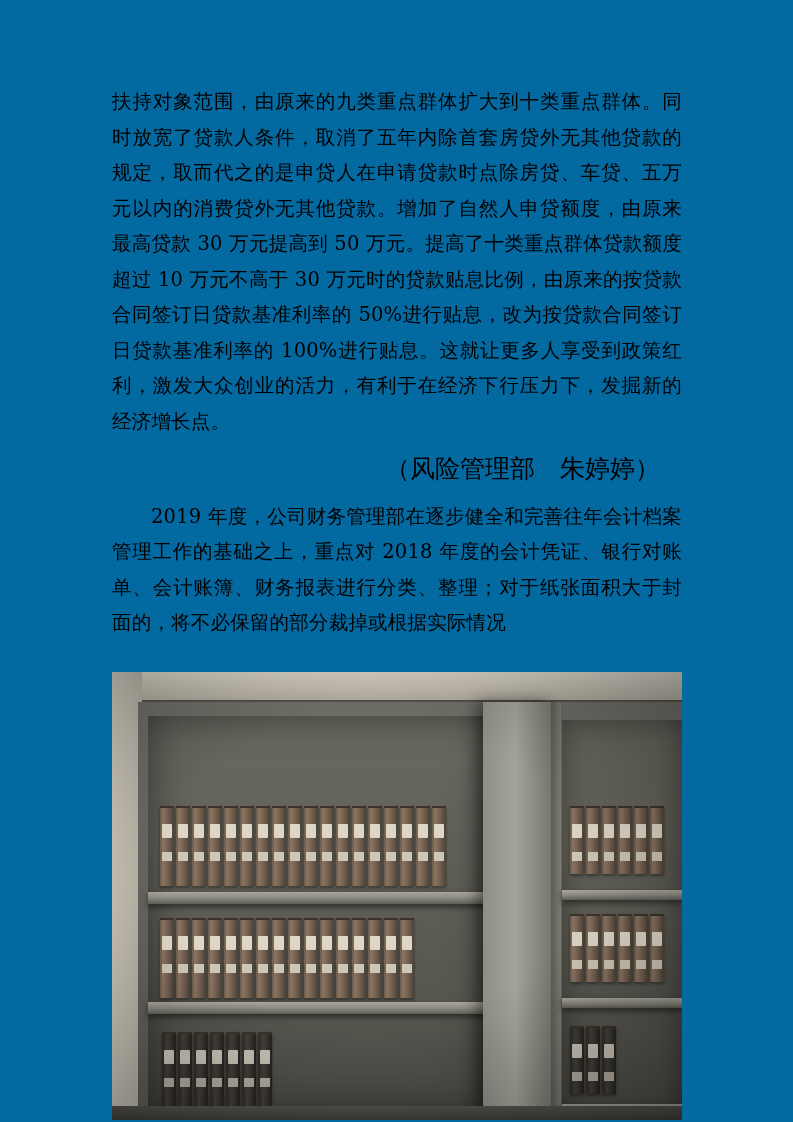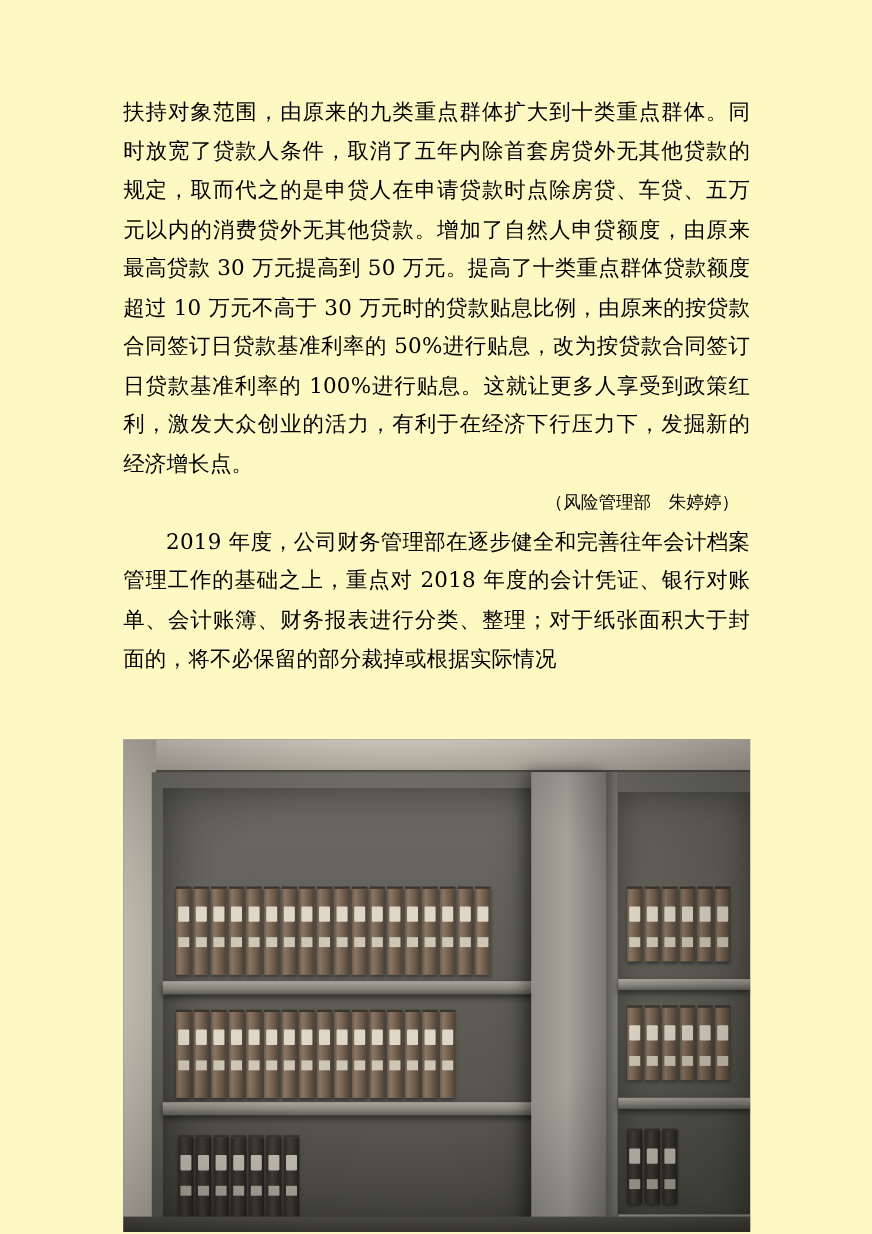--- a/index.html
+++ b/index.html
@@ -14,43 +14,43 @@
     font-family: "DejaVu Serif", "Liberation Serif", serif;
     color: #000000;
     overflow: hidden;
   }
   .page {
     position: absolute;
     left: 0;
     top: 0;
     width: 793px;
     height: 1122px;
-    background: #fef9c3;
+    background: #0369a1;
   }
   .content {
     position: absolute;
     left: 112px;
     top: 84px;
     width: 570px;
   }
   p.body-para {
     margin: 0;
     font-size: 19.5px;
     line-height: 35.5px;
     text-align: justify;
     text-align-last: justify;
     letter-spacing: 0.2px;
     font-family: "DejaVu Serif", "Liberation Serif", serif;
   }
   p.body-para.last-line-left {
     text-align-last: left;
   }
   .signature {
-    margin: 0;
-    font-size: 16px;
+    margin: 12px;
+    font-size: 25px;
     line-height: 35.5px;
     text-align: right;
     padding-right: 10px;
     font-family: "DejaVu Serif", "Liberation Serif", serif;
   }
   h2.section-title {
     margin: 26px 0 20px 0;
     font-size: 22px;
     line-height: 34px;
     text-align: center;

